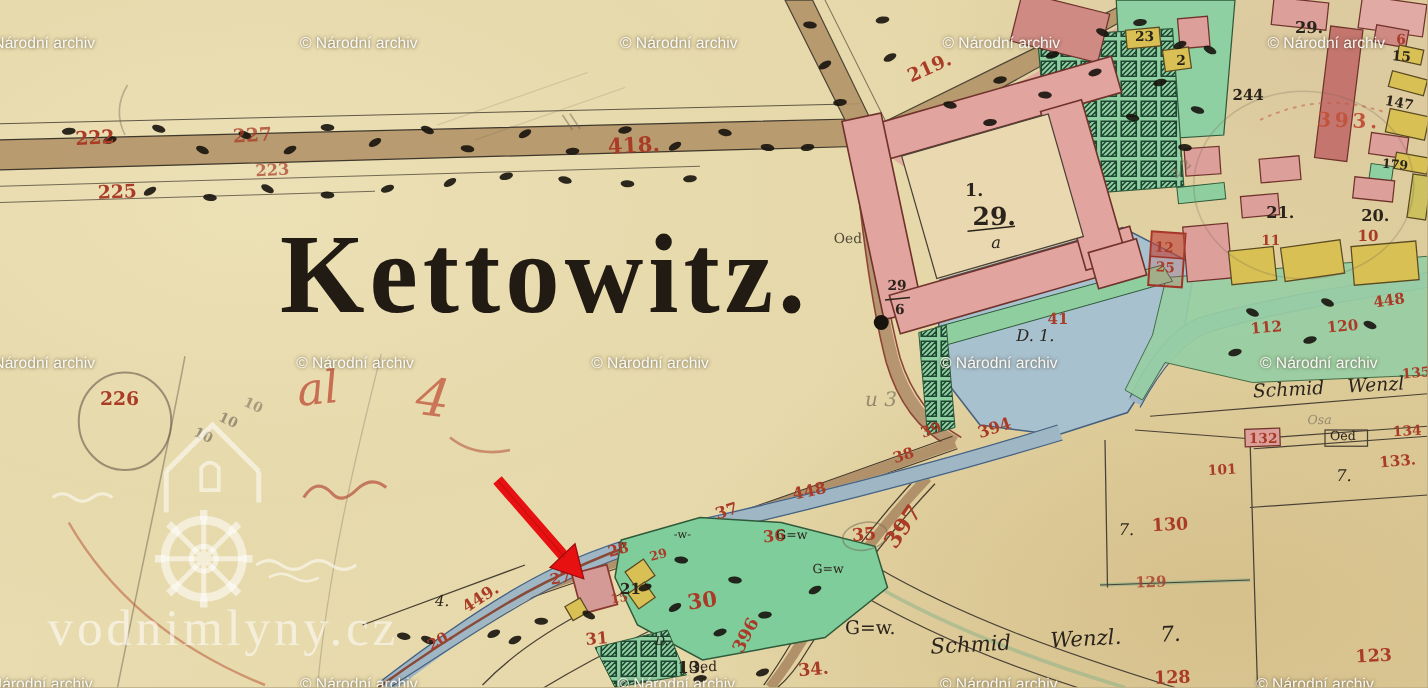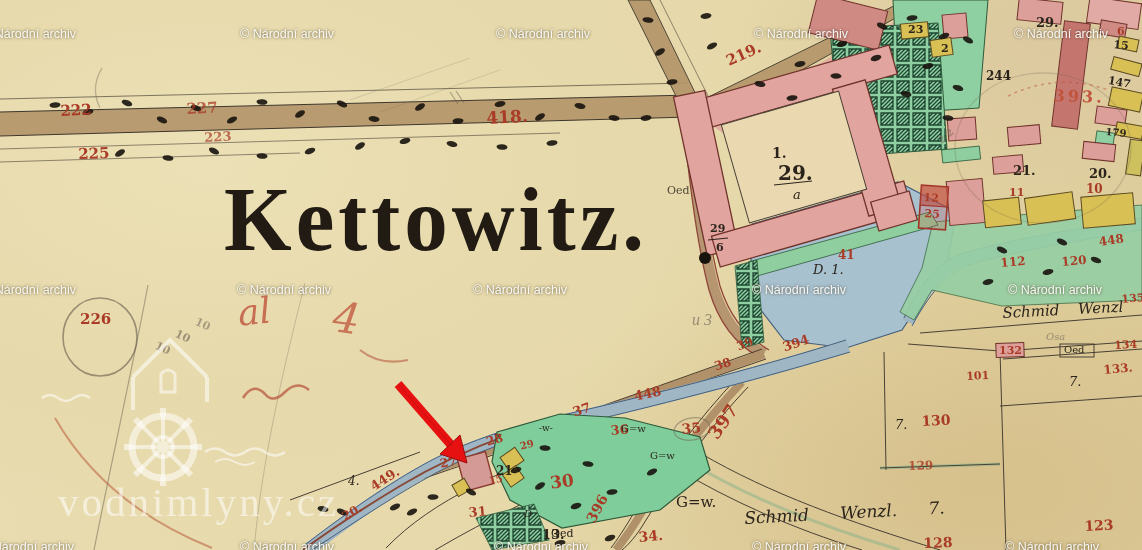--- a/index.html
+++ b/index.html
@@ -14,21 +14,21 @@
   .lbl{position:absolute;transform-origin:left top;font-family:"DejaVu Serif",serif;
        font-weight:bold;white-space:nowrap;line-height:1;}
   .lbl.cur{font-style:italic;font-weight:normal;}
   .lbl.pl{font-weight:normal;}
   #map-title{position:absolute;left:224px;top:174px;font-family:"Liberation Serif",serif;
       font-weight:bold;font-size:87px;letter-spacing:4px;color:#211b13;line-height:1;
       transform:scaleY(1.04);transform-origin:left top;}
   .wm{position:absolute;font-family:"Liberation Sans",sans-serif;font-size:12.5px;
       color:rgba(255,255,255,0.92);text-shadow:0 0 3px rgba(70,58,30,0.85);white-space:nowrap;}
   #wm-site{position:absolute;left:38px;top:478px;font-family:"Liberation Serif",serif;
-      font-size:41px;letter-spacing:3px;color:rgba(255,255,255,0.55);white-space:nowrap;margin-left:20px;}
+      font-size:41px;letter-spacing:3px;color:rgba(255,255,255,0.55);white-space:nowrap;}
 </style>
 </head>
 <body>
 
 <div id="stage">
 
   <svg id="geom" width="1142" height="550" viewBox="0 0 1142 550">
     <defs>
       <pattern id="hatch" width="16" height="16" patternUnits="userSpaceOnUse">
         <rect width="16" height="16" fill="#8fd0a2"></rect>
@@ -281,21 +281,21 @@
       <span class="lbl" style="left: 1114px; top: 340px; font-size: 11px; color: rgb(169, 59, 39); transform: rotate(-3deg);">134</span>
       <span class="lbl" style="left: 1103px; top: 364px; font-size: 12px; color: rgb(169, 59, 39); transform: rotate(-5deg);">133.</span>
       <span class="lbl" style="left: 966px; top: 371px; font-size: 11px; color: rgb(169, 59, 39); transform: rotate(-3deg);">101</span>
       <span class="lbl cur" style="left: 1069px; top: 375px; font-size: 13px; color: rgb(43, 36, 28);">7.</span>
       <span class="lbl cur" style="left: 895px; top: 418px; font-size: 13px; color: rgb(43, 36, 28);">7.</span>
       <span class="lbl" style="left: 921px; top: 414px; font-size: 14px; color: rgb(169, 59, 39); transform: rotate(-3deg);">130</span>
       <span class="lbl" style="left: 908px; top: 460px; font-size: 12px; color: rgb(169, 59, 39); transform: rotate(-2deg); opacity: 0.8;">129</span>
       <span class="lbl" style="left: 1084px; top: 519px; font-size: 14px; color: rgb(169, 59, 39); transform: rotate(-3deg);">123</span>
       <span class="lbl" style="left: 923px; top: 536px; font-size: 14px; color: rgb(169, 59, 39); transform: rotate(-2deg);">128</span>
       <span class="lbl cur" style="left: 744px; top: 510px; font-size: 17px; color: rgb(43, 36, 28); transform: rotate(-3deg); word-spacing: 26px;">Schmid  Wenzl. 7.</span>
-      <span class="lbl cur" style="left: 692px; top: 312px; font-size: 16px; color: rgb(124, 114, 96); opacity: 0.75; font-family: Liberation Serif, serif;">u 3</span>
+      <span class="lbl cur" style="left: 692px; top: 312px; font-size: 16px; color: rgb(124, 114, 96); opacity: 0.75;">u 3</span>
       <span class="lbl" style="left: 735px; top: 341px; font-size: 12px; color: rgb(169, 59, 39); transform: rotate(-20deg);">39</span>
       <span class="lbl" style="left: 781px; top: 341px; font-size: 13px; color: rgb(169, 59, 39); transform: rotate(-18deg);">394</span>
       <span class="lbl" style="left: 713px; top: 361px; font-size: 12px; color: rgb(169, 59, 39); transform: rotate(-18deg);">38</span>
       <span class="lbl" style="left: 633px; top: 390px; font-size: 13px; color: rgb(169, 59, 39); transform: rotate(-12deg);">448</span>
       <span class="lbl" style="left: 571px; top: 406px; font-size: 13px; color: rgb(169, 59, 39); transform: rotate(-18deg);">37</span>
       <span class="lbl" style="left: 610px; top: 424px; font-size: 13px; color: rgb(169, 59, 39); transform: rotate(-5deg);">36</span>
       <span class="lbl" style="left: 681px; top: 422px; font-size: 14px; color: rgb(169, 59, 39); transform: rotate(-5deg);">35</span>
       <span class="lbl" style="left: 705px; top: 432px; font-size: 18px; color: rgb(169, 59, 39); transform: rotate(-55deg);">397</span>
       <span class="lbl pl" style="left: 621px; top: 424px; font-size: 10px; color: rgb(43, 36, 28);">G=w</span>
       <span class="lbl pl" style="left: 650px; top: 451px; font-size: 10px; color: rgb(43, 36, 28);">G=w</span>

